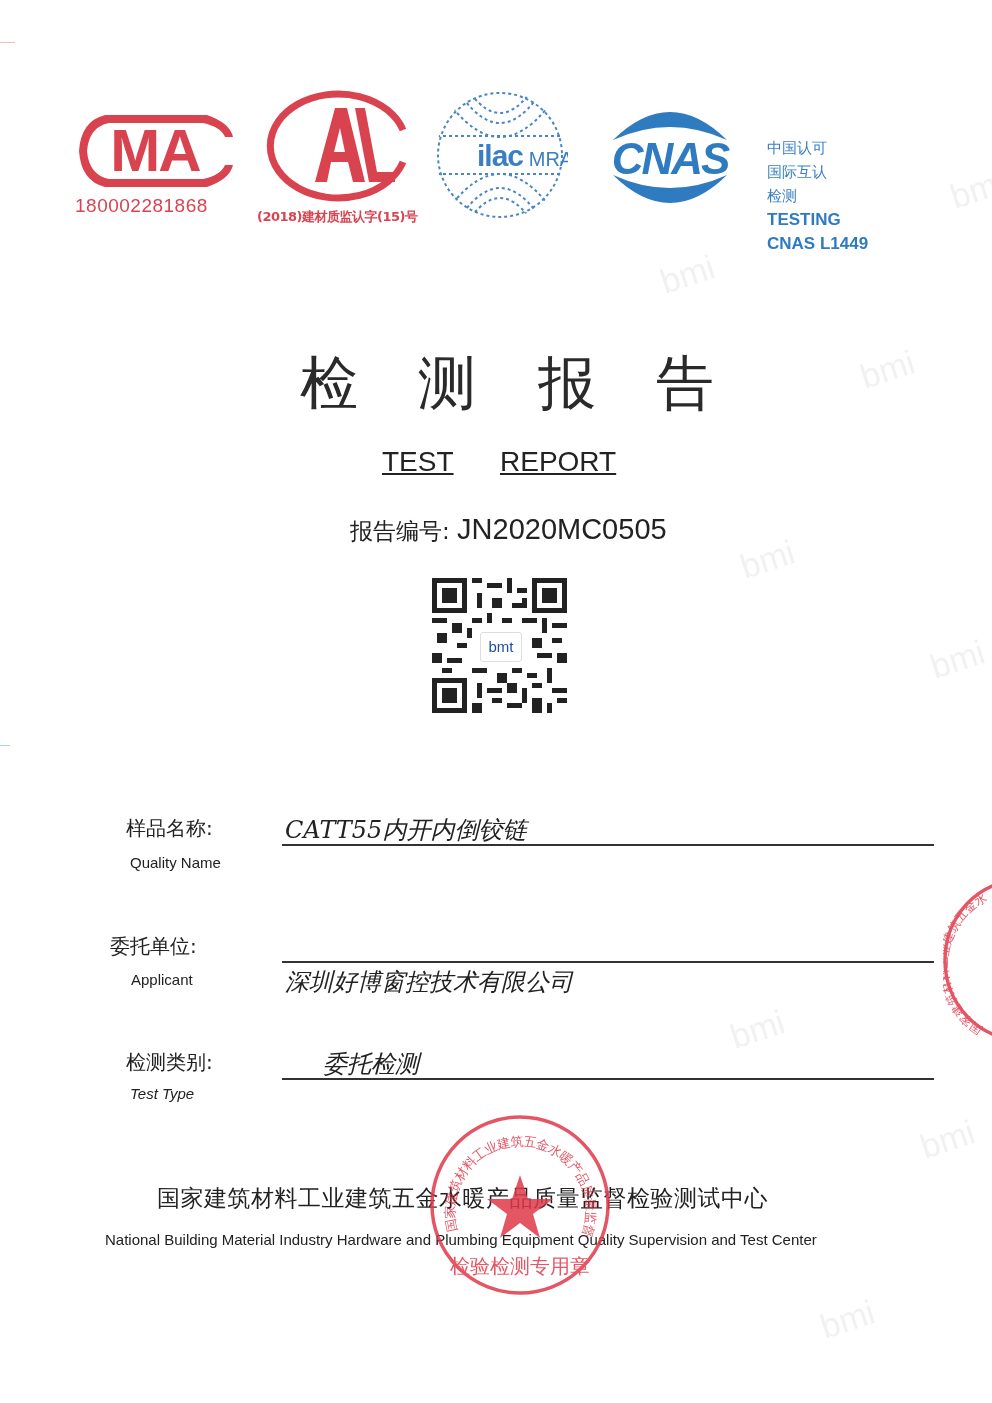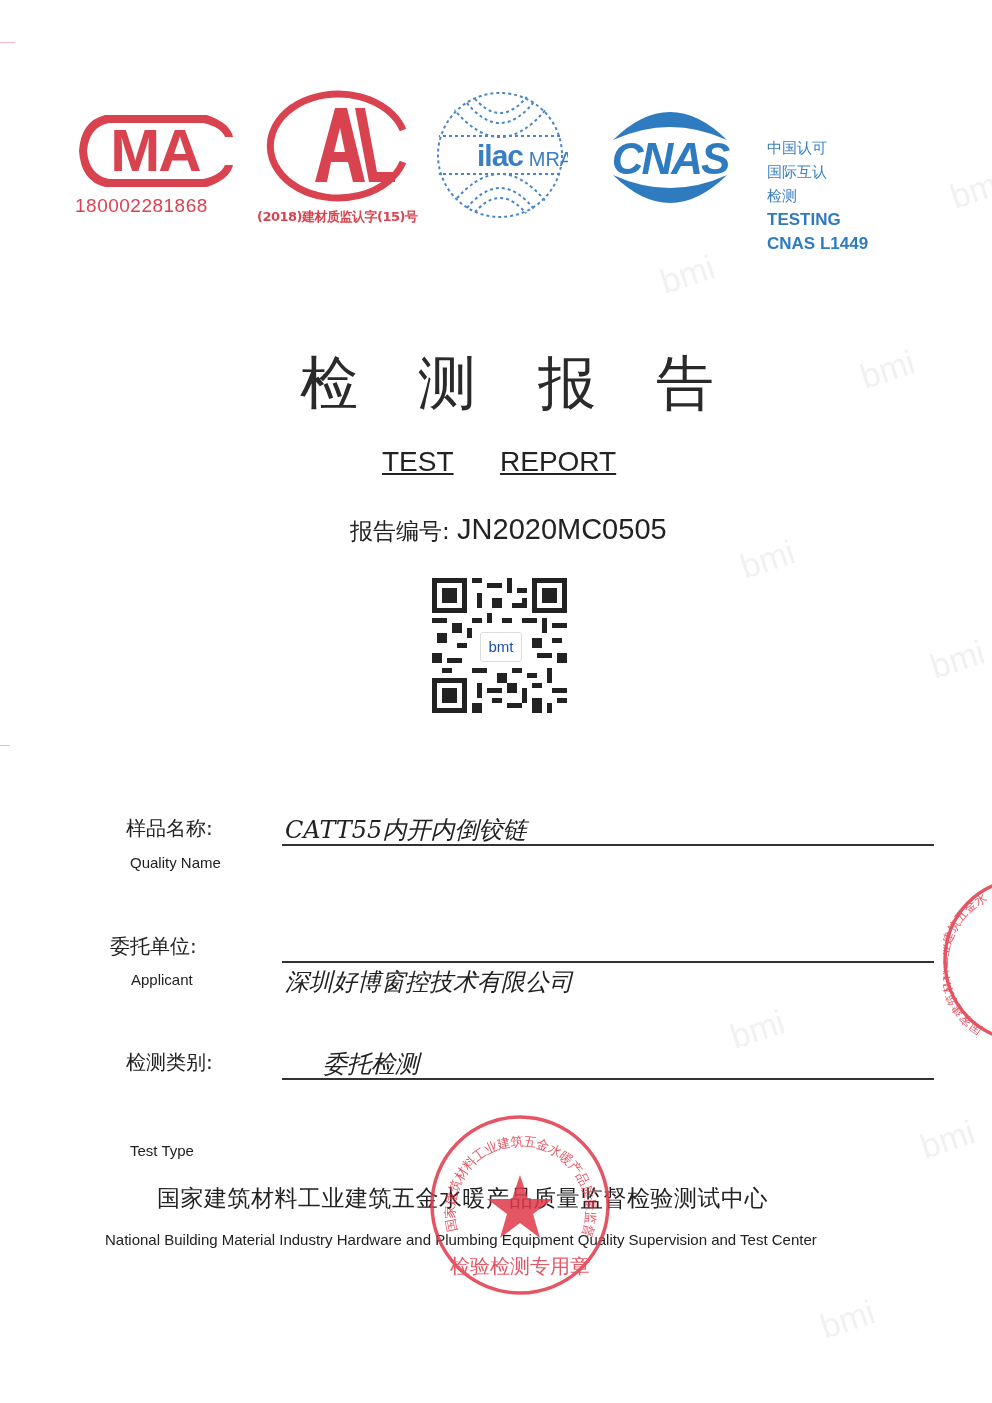--- a/index.html
+++ b/index.html
@@ -175,21 +175,21 @@
 <div class="abs field-label-en" style="left:130px;top:854px;">Quality Name</div>
 <div class="abs field-value" style="left:285px;top:814px;">CATT55内开内倒铰链</div>
 <div class="abs field-line" style="left:282px;top:844px;width:652px;"></div>
 
 <div class="abs field-label-cn" style="left:110px;top:933px;">委托单位:</div>
 <div class="abs field-label-en" style="left:131px;top:971px;">Applicant</div>
 <div class="abs field-value" style="left:285px;top:931px;margin-top:35px;">深圳好博窗控技术有限公司</div>
 <div class="abs field-line" style="left:282px;top:961px;width:652px;"></div>
 
 <div class="abs field-label-cn" style="left:126px;top:1049px;">检测类别:</div>
-<div class="abs field-label-en" style="left:130px;top:1142px;">Test Type</div>
+<div class="abs field-label-en" style="left:130px;top:1085px;font-style:italic;">Test Type</div>
 <div class="abs field-value" style="left:285px;top:1048px;margin-left:38px;">委托检测</div>
 <div class="abs field-line" style="left:282px;top:1078px;width:652px;"></div>
 
 <div class="abs org-cn" style="left:157px;top:1183px;">国家建筑材料工业建筑五金水暖产品质量监督检验测试中心</div>
 <div class="abs org-en" style="left:105px;top:1231px;">National Building Material Industry Hardware and Plumbing Equipment Quality Supervision and Test Center</div>
 
 <div class="abs" style="left:428px;top:1113px;width:185px;height:185px;opacity:0.85;">
   <svg width="185" height="185" viewBox="0 0 185 185">
     <defs>
       <path id="sealArc" d="M30 120 A66 66 0 1 1 155 120"></path>

